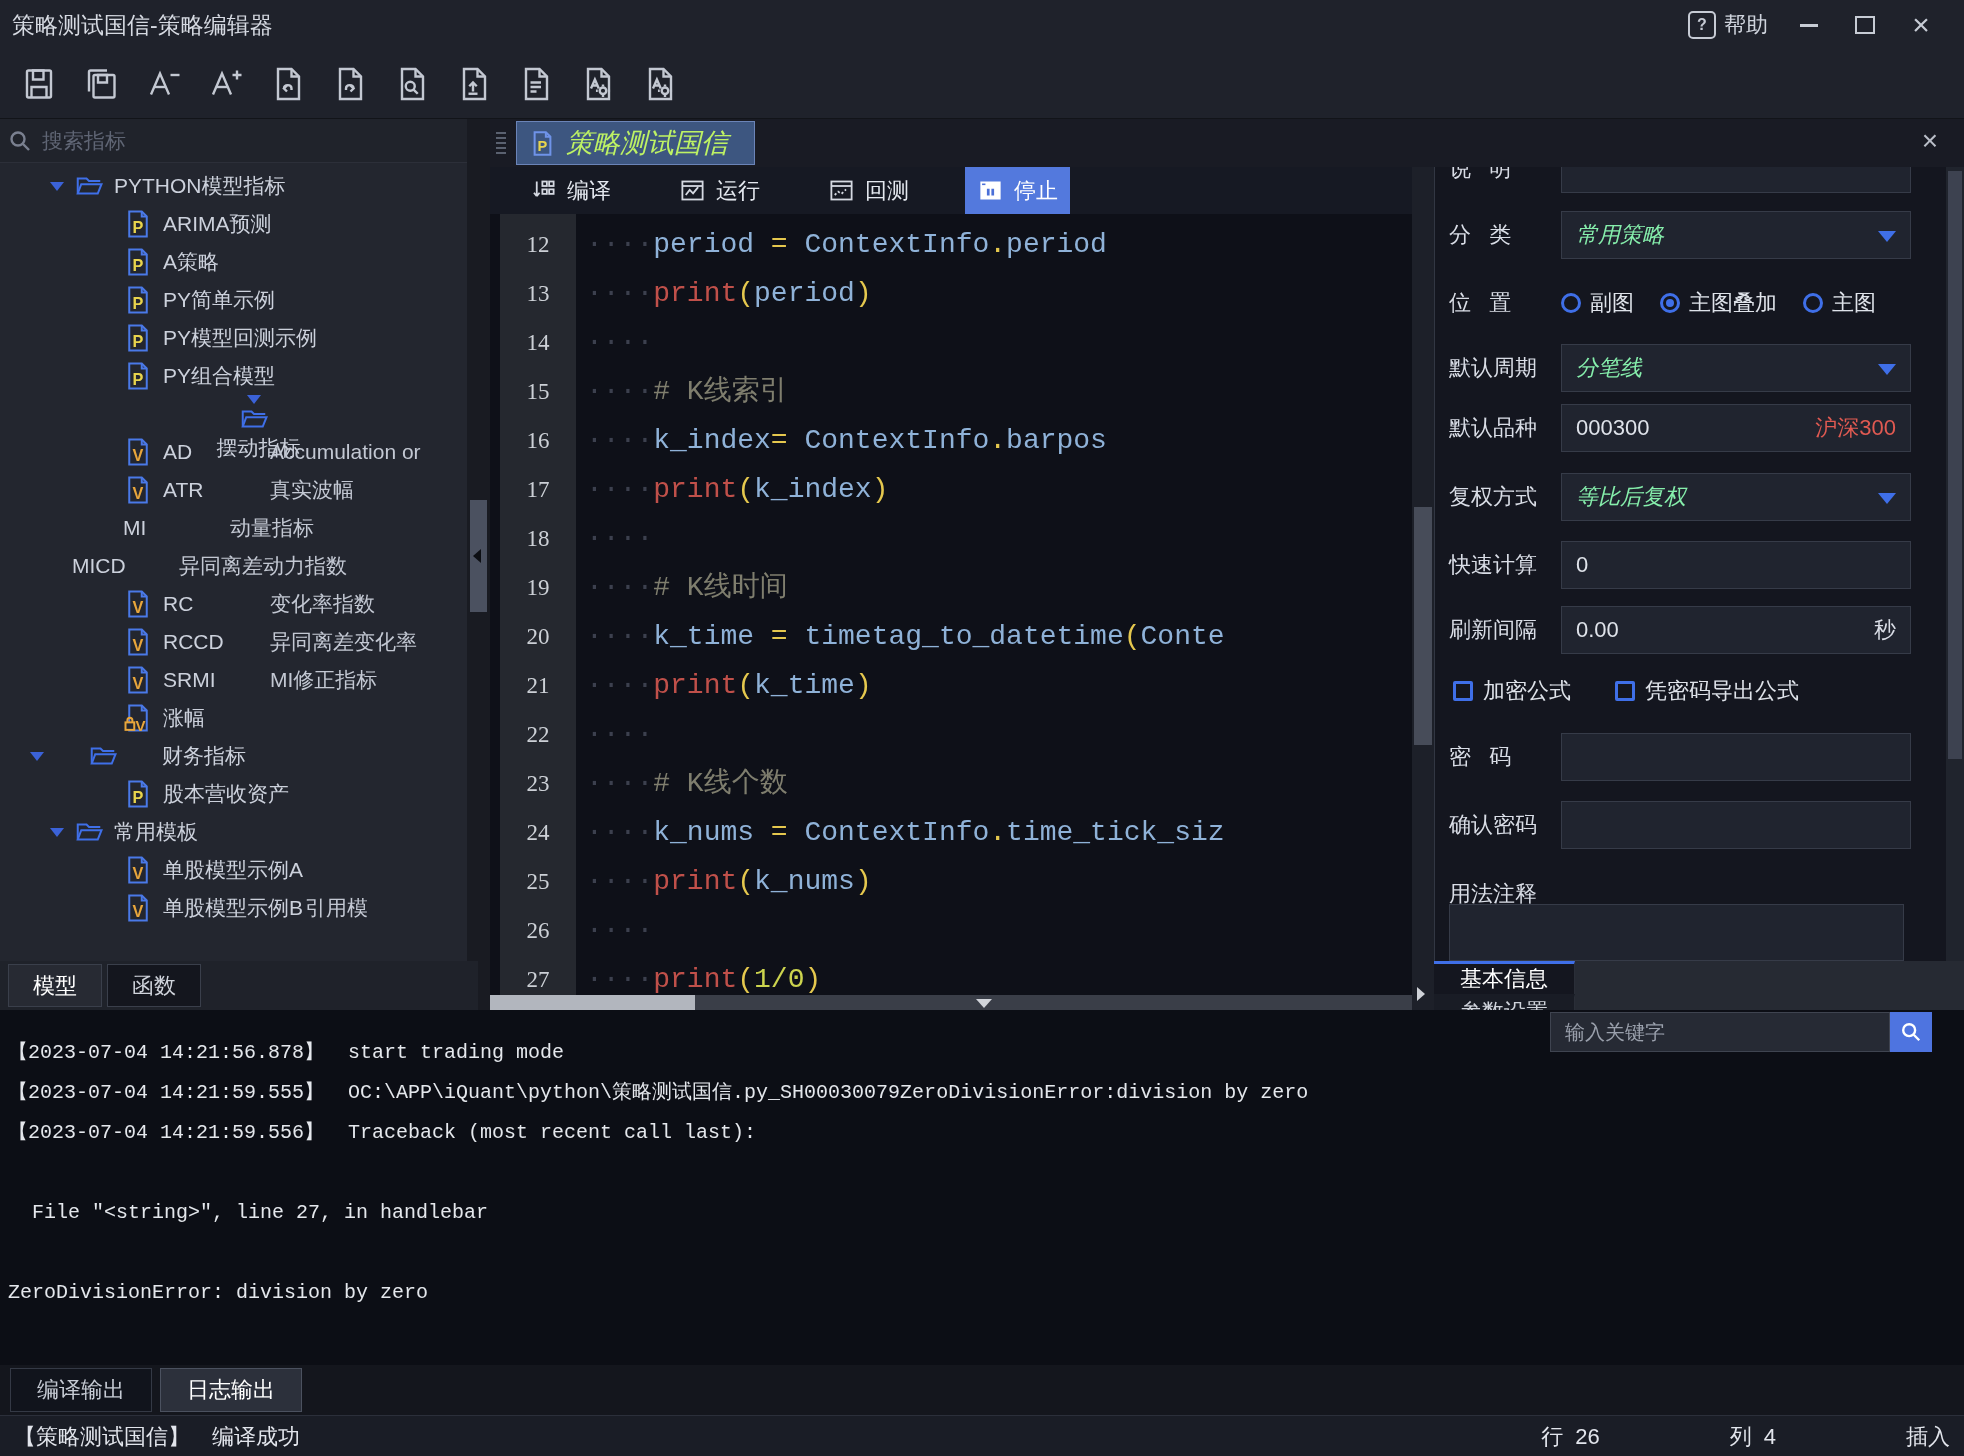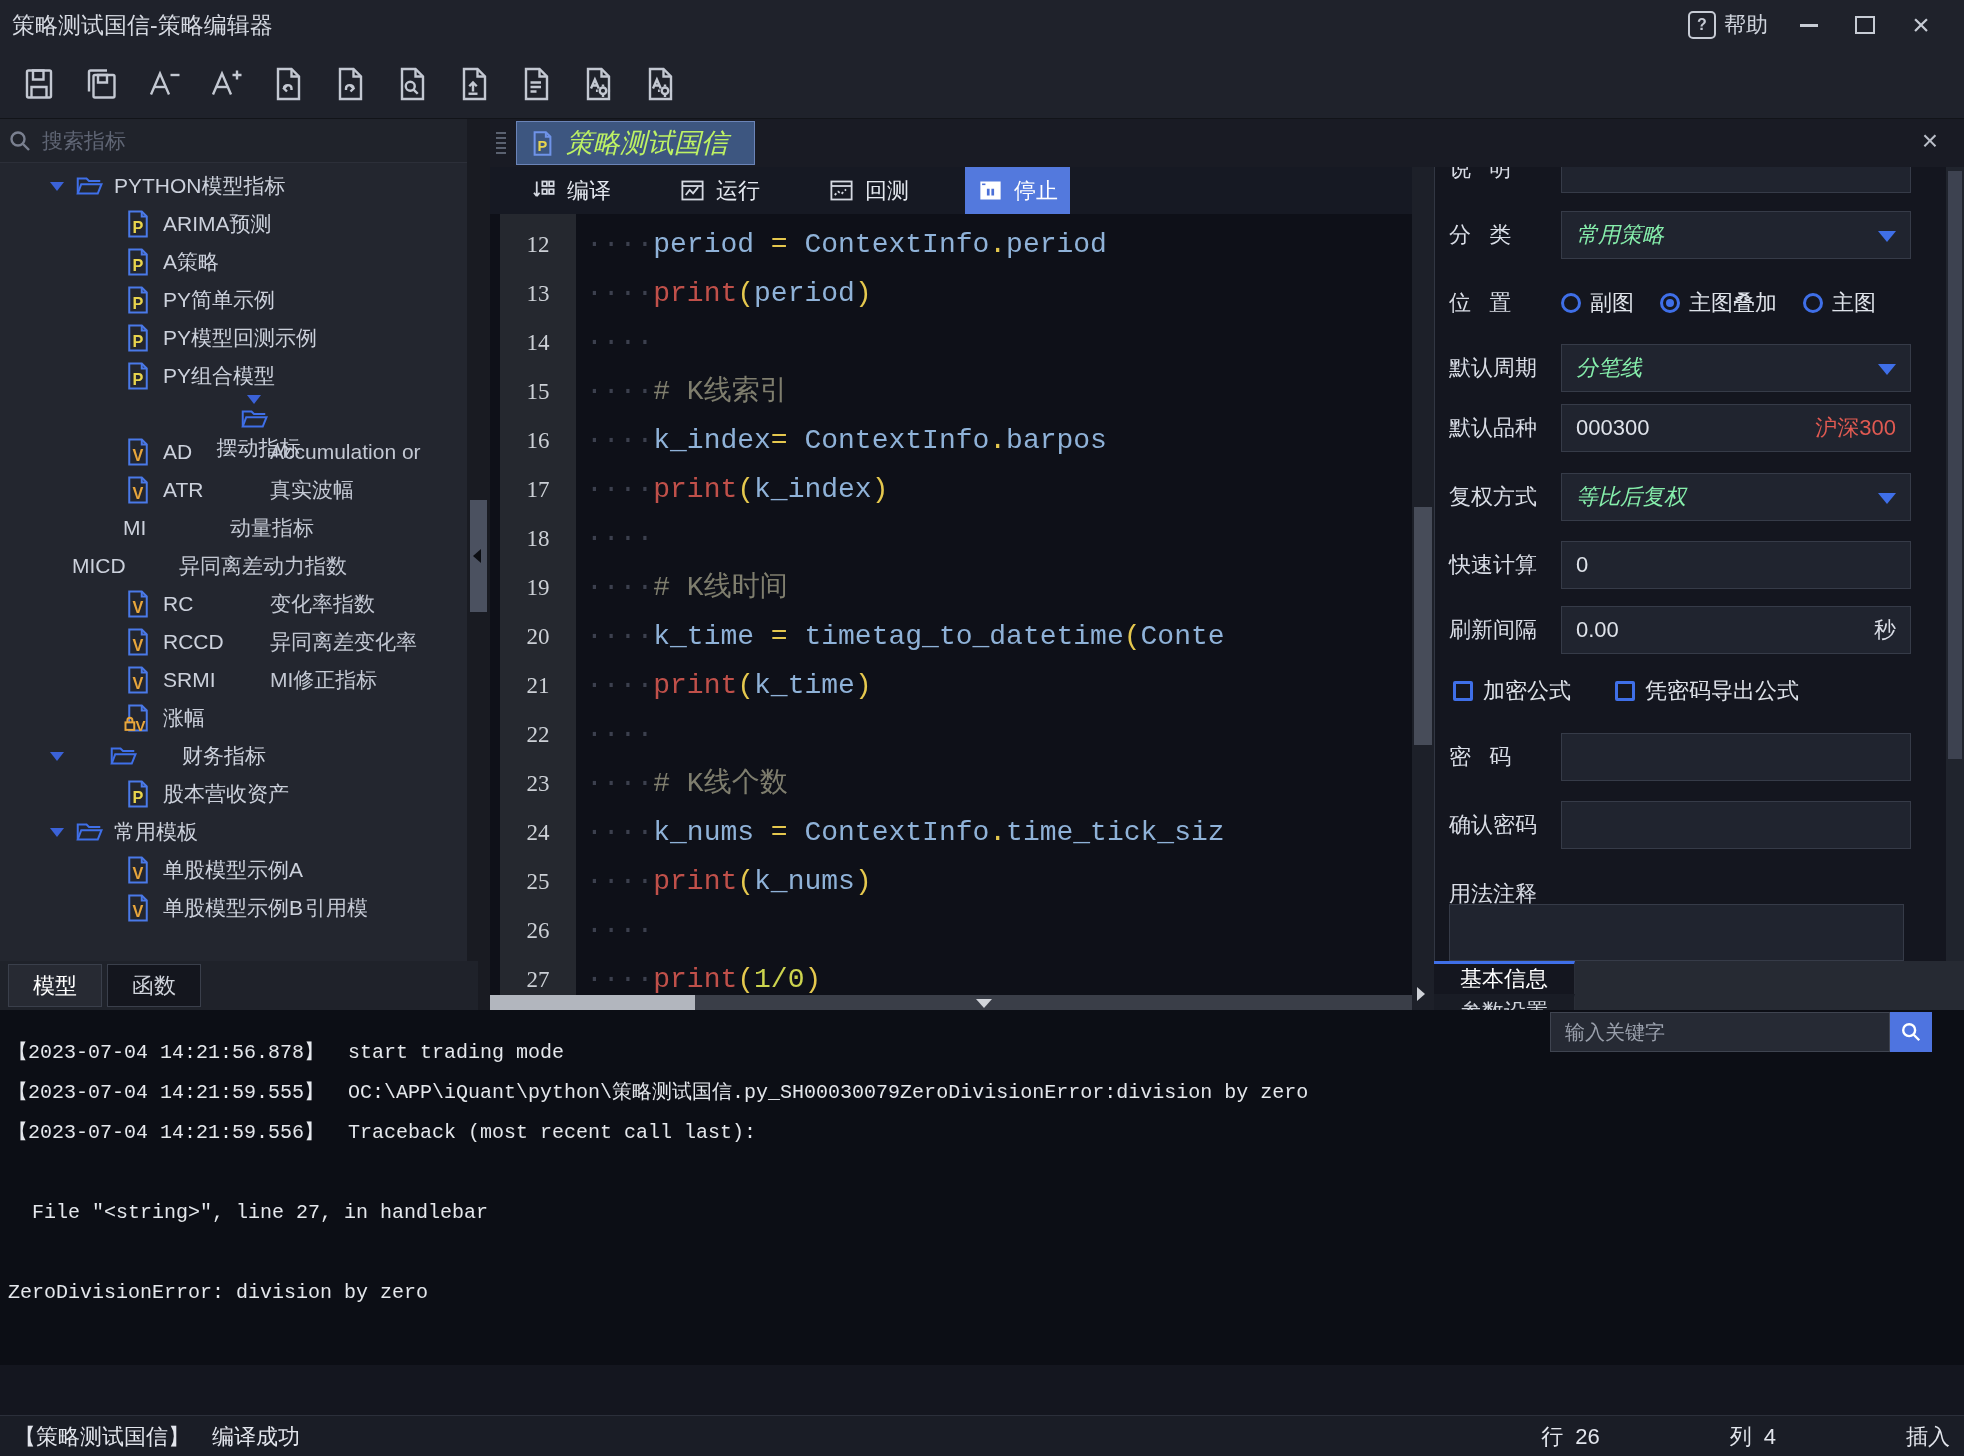--- a/index.html
+++ b/index.html
@@ -352,21 +352,21 @@
         <div class="trow" style="padding-left: 123px;">
           <span class="ticn"><svg viewBox="0 0 24 24" fill="none" stroke="#4a79e8" stroke-width="1.6">
               <path d="M5 2h10l4 4v16H5z"></path>
               <path d="M15 2v4h4"></path>
               <rect x="2" y="15.5" width="7" height="6" fill="#23262f" stroke="#e8a63c"></rect>
               <path d="M3.5 15.5v-1.8a2 2 0 0 1 4 0v1.8" stroke="#e8a63c"></path>
               <text x="10" y="22" font-size="12" font-weight="bold" fill="#e8a63c" stroke="none" font-family="Liberation Sans">V</text>
             </svg></span>
           <span class="tname">涨幅</span>
         </div>
-        <div class="trow" style="padding-left: 50px; gap: 34px;">
+        <div class="trow" style="padding-left: 30px; gap: 34px;">
           <span class="exp"></span>
           <span class="ticn"><svg viewBox="0 0 24 24" fill="none" stroke="#3f6fe8" stroke-width="1.6">
               <path d="M3 18V6h7l2 2h9"></path>
               <path d="M3 18l2.8-7.5H22L19 18z"></path>
             </svg></span>
           <span class="tname">财务指标</span>
         </div>
         <div class="trow" style="padding-left: 123px;">
           <span class="ticn"><svg viewBox="0 0 24 24" fill="none" stroke="#4a79e8" stroke-width="1.6">
               <path d="M5 2h10l4 4v16H5z"></path>
@@ -660,20 +660,24 @@
         <div class="logline">【2023-07-04 14:21:59.555】  OC:\APP\iQuant\python\策略测试国信.py_SH00030079ZeroDivisionError:division by zero</div>
         <div class="logline">【2023-07-04 14:21:59.556】  Traceback (most recent call last):</div>
         <div class="logline"> </div>
         <div class="logline">  File "&lt;string&gt;", line 27, in handlebar</div>
         <div class="logline"> </div>
         <div class="logline">ZeroDivisionError: division by zero</div>
         <div class="logline"> </div>
         <div class="logline">-                   -</div>
       </div>
   </div>
+  <div id="log-tabs">
+      <div class="logtab">编译输出</div>
+      <div class="logtab on">日志输出</div>
+    </div>
 
   <div id="statusbar">
     <div id="sb-left">
       <span>【策略测试国信】</span>
       <span>编译成功</span>
     </div>
     <div id="sb-right">
       <span>行</span>
       <span class="sbv">26</span>
       <span class="sbgap1">列</span>

